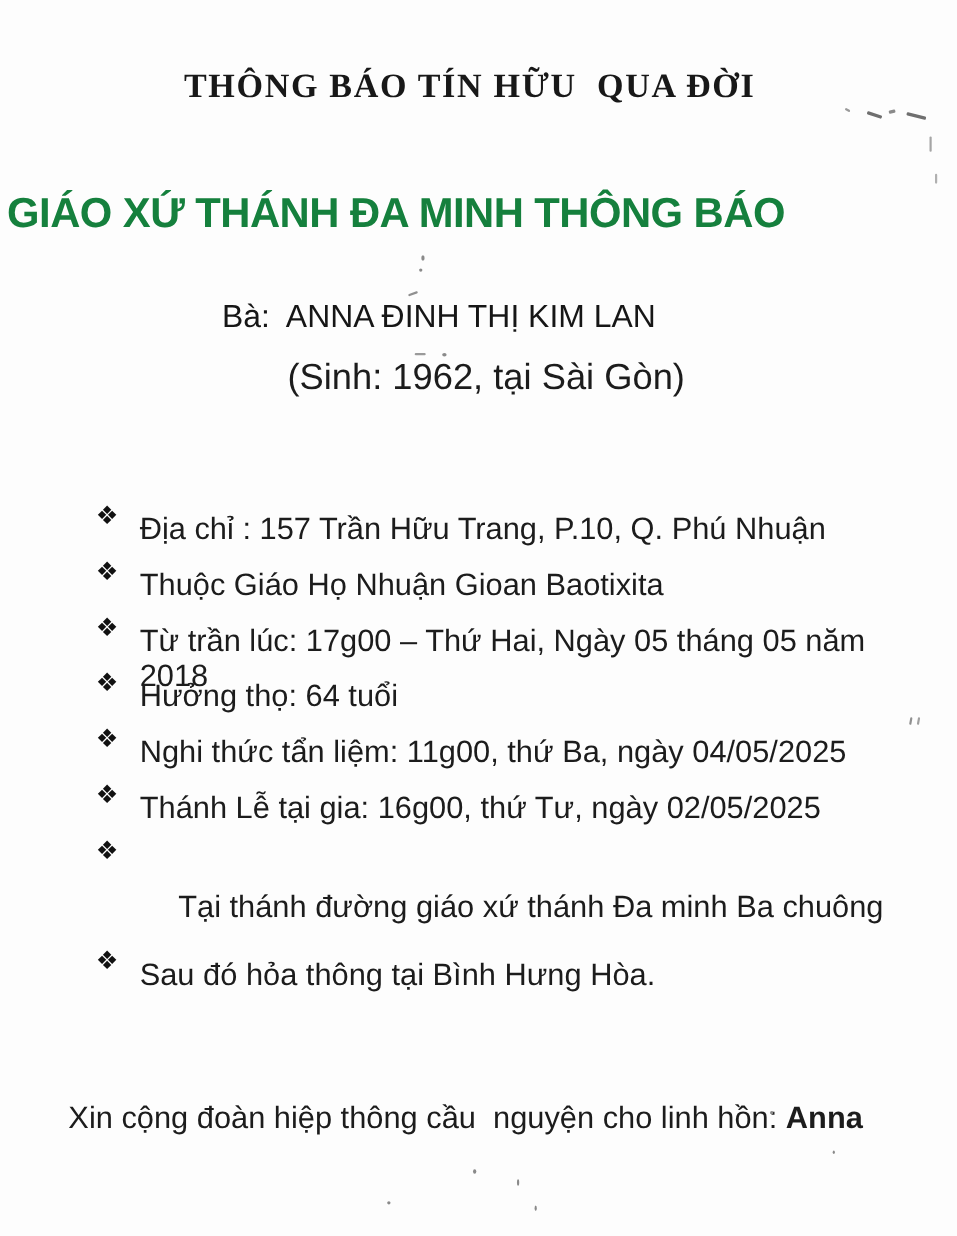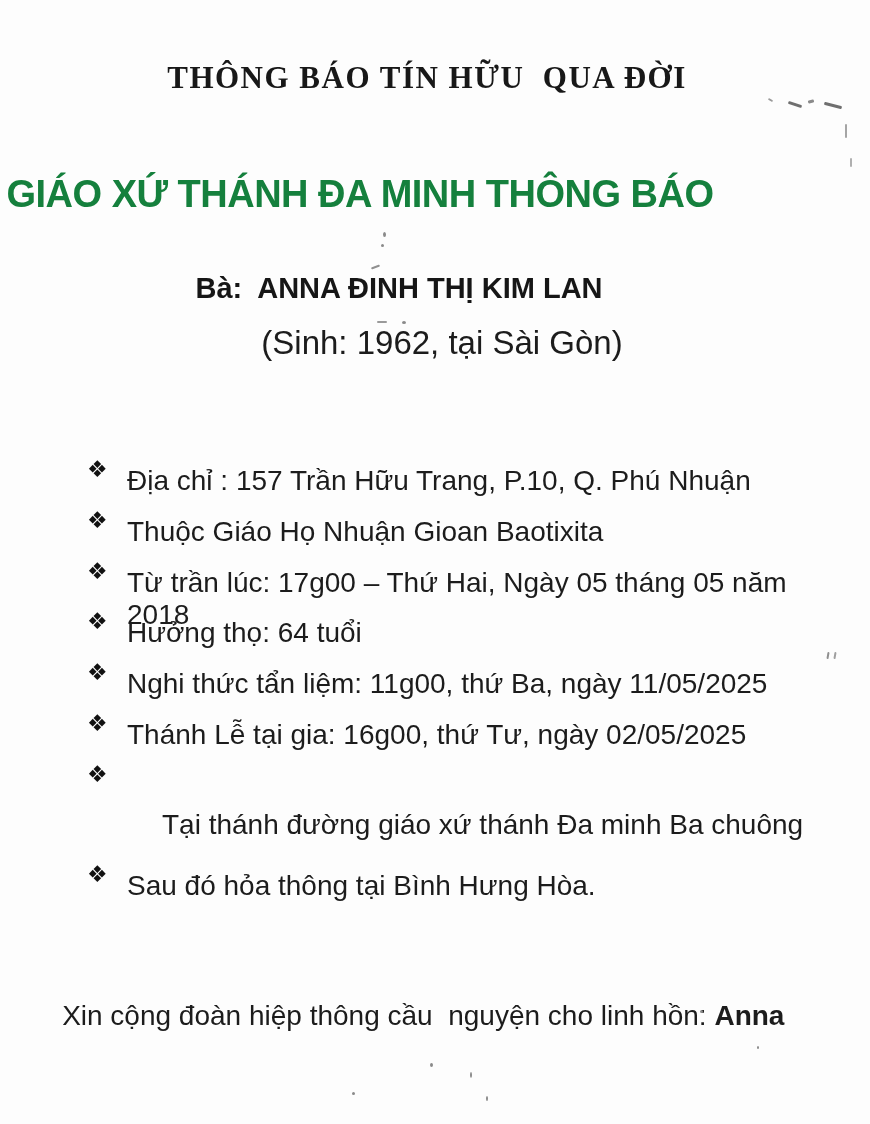--- a/index.html
+++ b/index.html
@@ -23,21 +23,21 @@
   .heading{
     position:absolute;top:155px;left:0;width:720px;
     text-align:center;
     font-weight:bold;font-size:38px;letter-spacing:-0.5px;
     color:#15803d;
     margin-top:18px;
   }
   .name-line{
     position:absolute;top:272px;left:0;width:798px;
     text-align:center;
-    font-weight:bold;font-size:29px;
+    font-weight:normal;font-size:29px;
     color:#161616;
   }
   .birth-line{
     position:absolute;top:324px;left:0;width:884px;
     text-align:center;
     font-size:33px;font-weight:400;
     color:#1c1c1c;
   }
   .bullet-item{
     position:absolute;left:0;width:870px;
@@ -87,21 +87,21 @@
   <div class="bullet-item" style="top:555px;">
     <span class="bullet-marker">❖</span>
     <span class="bullet-text txt">Từ trần lúc: 17g00 – Thứ Hai, Ngày 05 tháng 05 năm 2018</span>
   </div>
   <div class="bullet-item" style="top:605px;">
     <span class="bullet-marker">❖</span>
     <span class="bullet-text txt">Hưởng thọ: 64 tuổi</span>
   </div>
   <div class="bullet-item" style="top:656px;">
     <span class="bullet-marker">❖</span>
-    <span class="bullet-text txt">Nghi thức tẩn liệm: 11g00, thứ Ba, ngày 11/05/2025</span>
+    <span class="bullet-text txt">Nghi thức tẩn liệm: 11g00, thứ Ba, ngày 04/05/2025</span>
   </div>
   <div class="bullet-item" style="top:707px;">
     <span class="bullet-marker">❖</span>
     <span class="bullet-text txt">Thánh Lễ tại gia: 16g00, thứ Tư, ngày 02/05/2025</span>
   </div>
   <div class="bullet-item" style="top:758px;height:100px;">
     <span class="bullet-marker">❖</span>
     <span class="bullet-cont txt">Tại thánh đường giáo xứ thánh Đa minh Ba chuông</span>
   </div>
   <div class="bullet-item" style="top:858px;">

